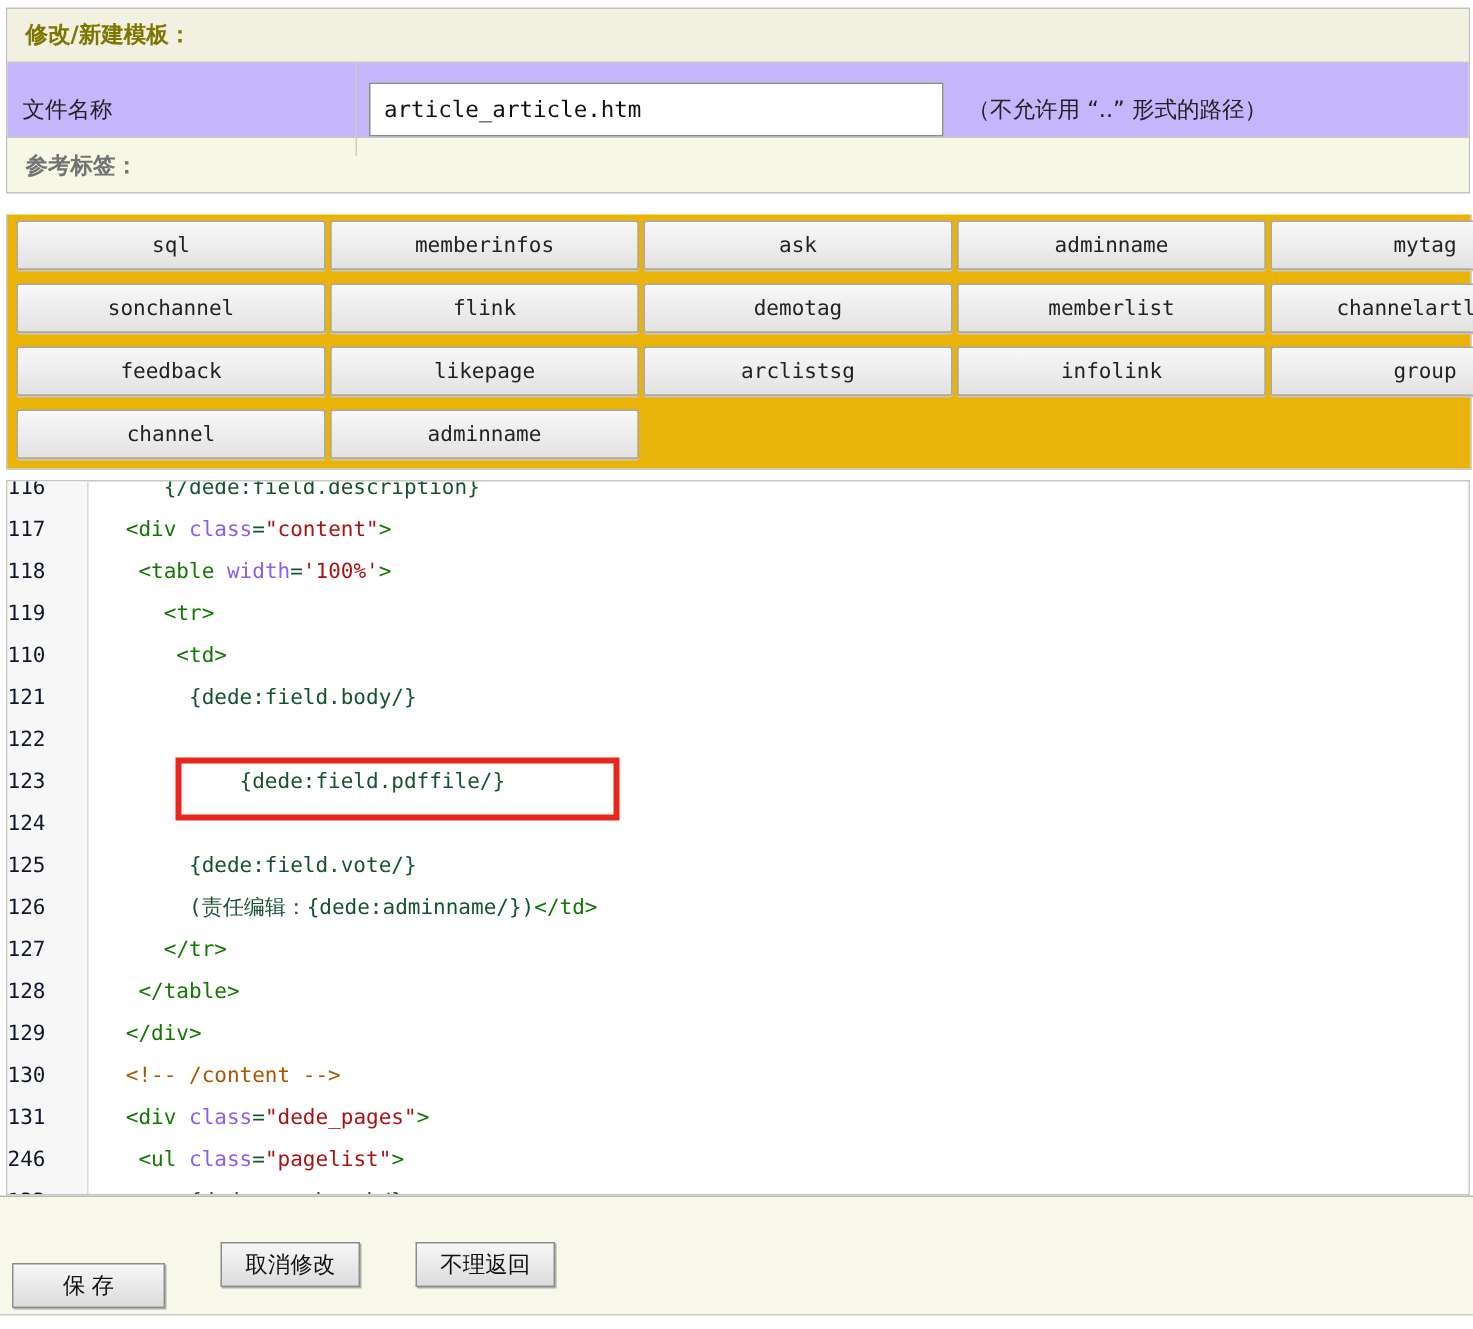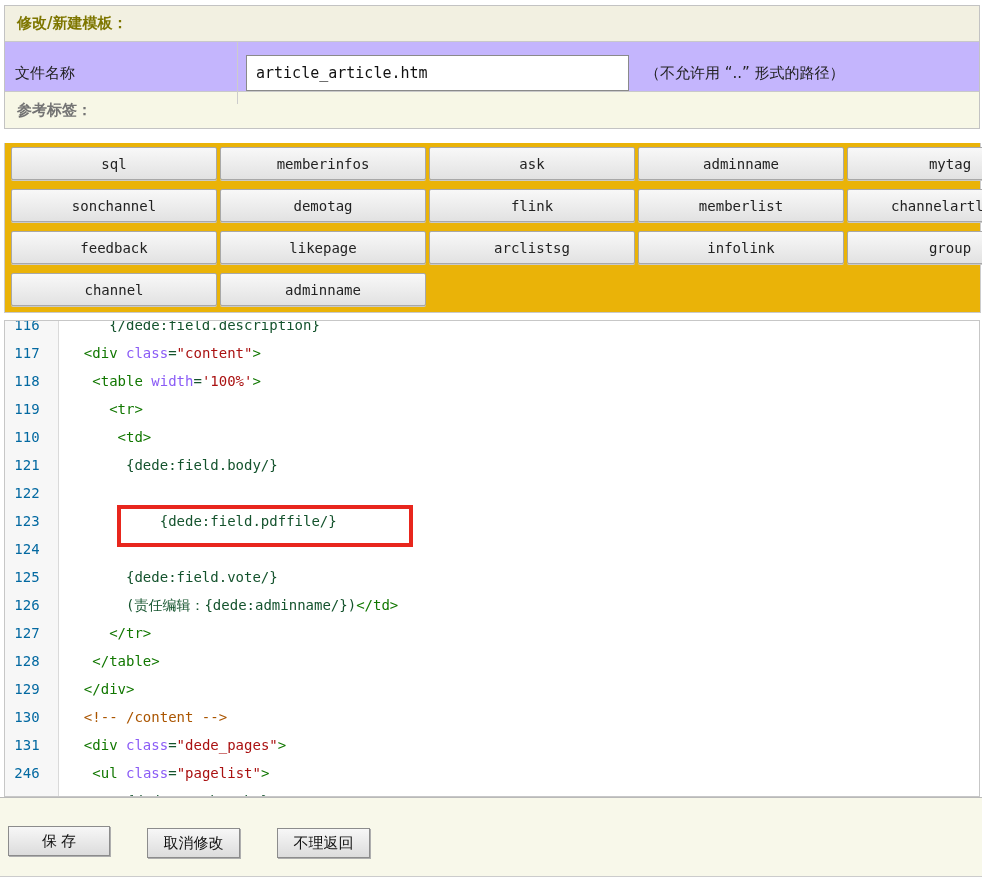--- a/index.html
+++ b/index.html
@@ -32,38 +32,38 @@
   .tagbtn { height:33px; font-family:"DejaVu Sans Mono","Liberation Mono",monospace; font-size:14px; color:#222;
     background:linear-gradient(#f8f8f8,#e2e2e2); border:1px solid #a8a8a8; border-radius:2px;
     box-shadow:0 1px 0 #c9c9c9; cursor:pointer; }
 
   
   .editor { position:absolute; left:4px; top:320px; width:976px; height:477px;
     border:1px solid #c7c7c7; background:#fff; overflow:hidden; }
   .ed-inner { position:relative; margin-top:-10px; display:flex;
     font-family:"DejaVu Sans Mono","Liberation Mono",monospace; font-size:14px; line-height:28px; }
   .gutter { width:54px; background:#f7f7f7; border-right:1px solid #dadada; flex:0 0 54px; }
-  .gutter .ln { height:28px; text-align:center; padding-right:9px; color:#0369a1; }
+  .gutter .ln { height:28px; text-align:left; padding-right:9px; color:#0f172a; }
   .codecol { flex:1 1 auto; padding-left:8px; white-space:pre; color:#000; }
   .codecol .cl { height:28px; }
   .seg-p { color:#14532d; }
   .seg-t { color:#117700; }
   .seg-a { color:#8b5cf6; }
   .seg-s { color:#aa1111; }
   .seg-c { color:#aa5500; }
   .hl-box { position:absolute; left:112px; top:184px; width:296px; height:42px;
     border:4px solid #e8261d; pointer-events:none; }
 
   
   .bottom-bar { position:absolute; left:0; top:797px; width:982px; height:80px;
     background:#f8f8ea; border-top:1px solid #b9b9b9; border-bottom:1px solid #cccccc; }
   .actbtn { position:absolute; height:30px; font-size:15px; color:#111; cursor:pointer;
     background:linear-gradient(#f7f7f7,#dcdcdc); border:1px solid #8c8c8c;
     box-shadow:1px 1px 0 #aeaeae; }
-  .btn-save   { left:8px;   top:28px; width:102px; }
+  .btn-save   { left:8px;   top:44px; width:102px; }
   .btn-cancel { left:147px; top:30px; width:93px;  }
   .btn-back   { left:277px; top:30px; width:93px;  }
 </style>
 </head>
 <body>
 
 <div class="stage">
 
   <div class="top-table">
     <div class="row-header">
@@ -80,22 +80,22 @@
   </div>
 
   <div class="tags-area">
     <div class="tag-grid">
         <button class="tagbtn">sql</button>
         <button class="tagbtn">memberinfos</button>
         <button class="tagbtn">ask</button>
         <button class="tagbtn">adminname</button>
         <button class="tagbtn">mytag</button>
         <button class="tagbtn">sonchannel</button>
+        <button class="tagbtn">flink</button>
         <button class="tagbtn">demotag</button>
-        <button class="tagbtn">flink</button>
         <button class="tagbtn">memberlist</button>
         <button class="tagbtn">channelartlist</button>
         <button class="tagbtn">feedback</button>
         <button class="tagbtn">likepage</button>
         <button class="tagbtn">arclistsg</button>
         <button class="tagbtn">infolink</button>
         <button class="tagbtn">group</button>
         <button class="tagbtn">channel</button>
         <button class="tagbtn">adminname</button>
       </div>

